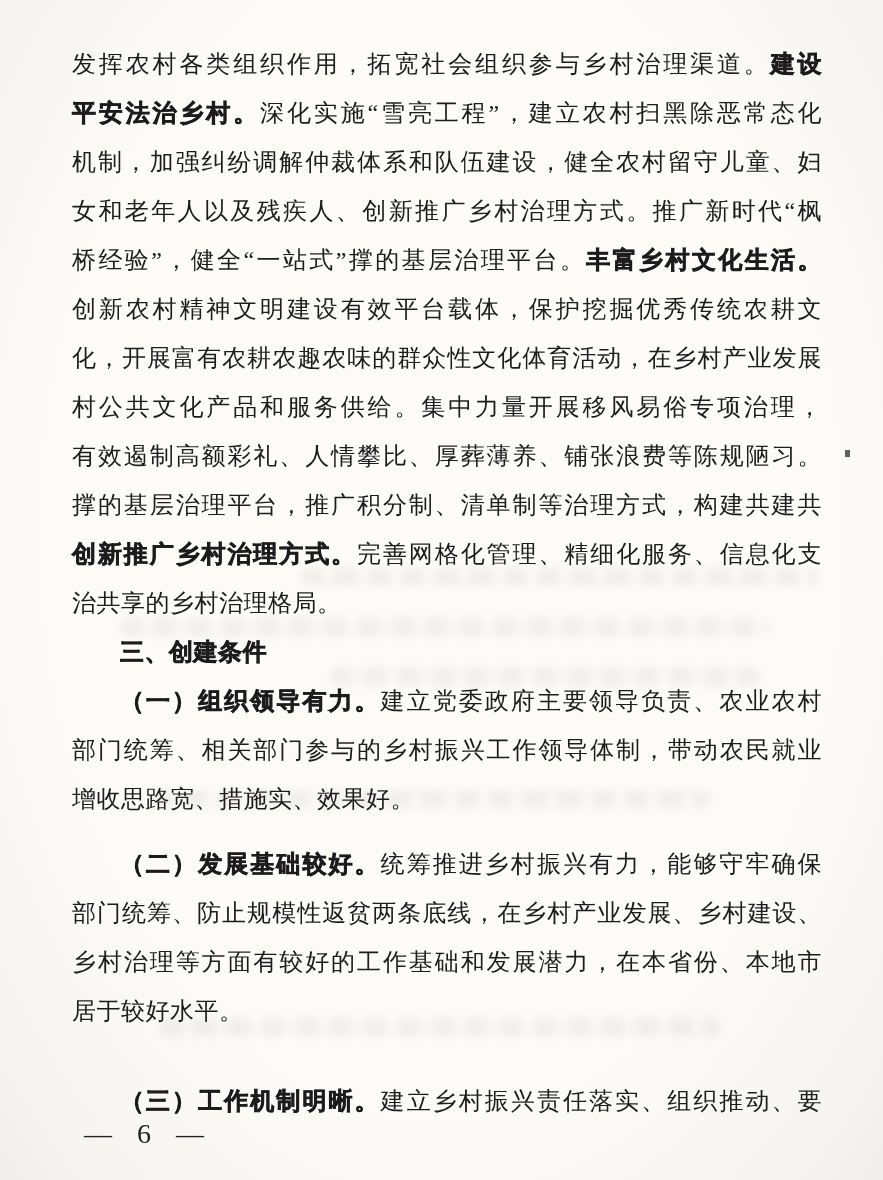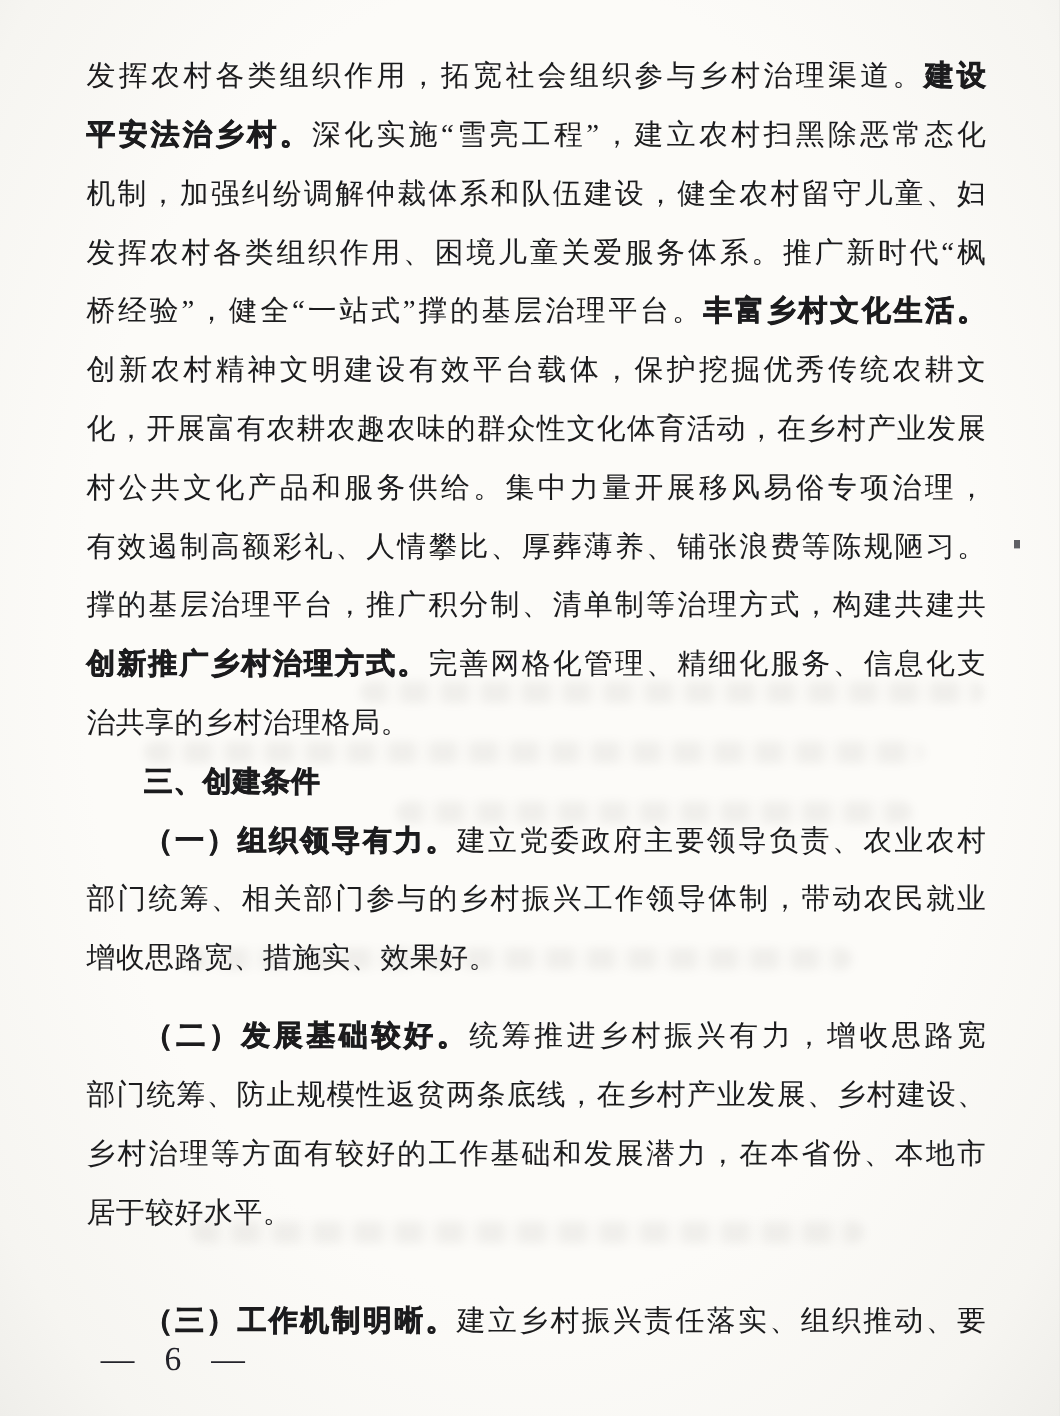--- a/index.html
+++ b/index.html
@@ -83,34 +83,34 @@
   <div class="bleed" style="left:120px; top:618px; width:650px;"></div>
   <div class="bleed" style="left:330px; top:668px; width:430px;"></div>
   <div class="bleed" style="left:150px; top:790px; width:560px;"></div>
   <div class="bleed" style="left:160px; top:1018px; width:560px;"></div>
   <div class="speck" style="left:845px; top:450px;"></div>
 
   <div class="text-block">
       <div class="line just"><span>发挥农村各类组织作用，拓宽社会组织参与乡村治理渠道。</span><span class="bold">建设</span></div>
       <div class="line just"><span class="bold">平安法治乡村。</span><span>深化实施“雪亮工程”，建立农村扫黑除恶常态化</span></div>
       <div class="line just"><span>机制，加强纠纷调解仲裁体系和队伍建设，健全农村留守儿童、妇</span></div>
-      <div class="line just"><span>发挥农村各类组织作用、困境儿童关爱服务体系。推广新时代“枫</span></div>
+      <div class="line just"><span>女和老年人以及残疾人、创新推广乡村治理方式。推广新时代“枫</span></div>
       <div class="line just"><span>桥经验”，健全“一站式”撑的基层治理平台。</span><span class="bold">丰富乡村文化生活。</span></div>
       <div class="line just"><span>创新农村精神文明建设有效平台载体，保护挖掘优秀传统农耕文</span></div>
       <div class="line just"><span>化，开展富有农耕农趣农味的群众性文化体育活动，在乡村产业发展</span></div>
       <div class="line just"><span>村公共文化产品和服务供给。集中力量开展移风易俗专项治理，</span></div>
       <div class="line just"><span>有效遏制高额彩礼、人情攀比、厚葬薄养、铺张浪费等陈规陋习。</span></div>
       <div class="line just"><span>撑的基层治理平台，推广积分制、清单制等治理方式，构建共建共</span></div>
       <div class="line just"><span class="bold">创新推广乡村治理方式。</span><span>完善网格化管理、精细化服务、信息化支</span></div>
       <div class="line"><span>治共享的乡村治理格局。</span></div>
       <div class="line indent" style="margin-top: 0;"><span class="bold">三、创建条件</span></div>
       <div class="line just indent"><span class="bold">（一）组织领导有力。</span><span>建立党委政府主要领导负责、农业农村</span></div>
       <div class="line just"><span>部门统筹、相关部门参与的乡村振兴工作领导体制，带动农民就业</span></div>
       <div class="line"><span>增收思路宽、措施实、效果好。</span></div>
-      <div class="line just indent" style="margin-top: 16px;"><span class="bold">（二）发展基础较好。</span><span>统筹推进乡村振兴有力，增收思路宽</span></div>
+      <div class="line just indent" style="margin-top: 16px;"><span class="bold">（二）发展基础较好。</span><span>统筹推进乡村振兴有力，能够守牢确保</span></div>
       <div class="line just"><span>部门统筹、防止规模性返贫两条底线，在乡村产业发展、乡村建设、</span></div>
       <div class="line just"><span>乡村治理等方面有较好的工作基础和发展潜力，在本省份、本地市</span></div>
       <div class="line"><span>居于较好水平。</span></div>
       <div class="line just indent" style="margin-top: 41px;"><span class="bold">（三）工作机制明晰。</span><span>建立乡村振兴责任落实、组织推动、要</span></div>
     </div>
 
   <div class="footer">
     <span>— 6 —</span>
   </div>
 

